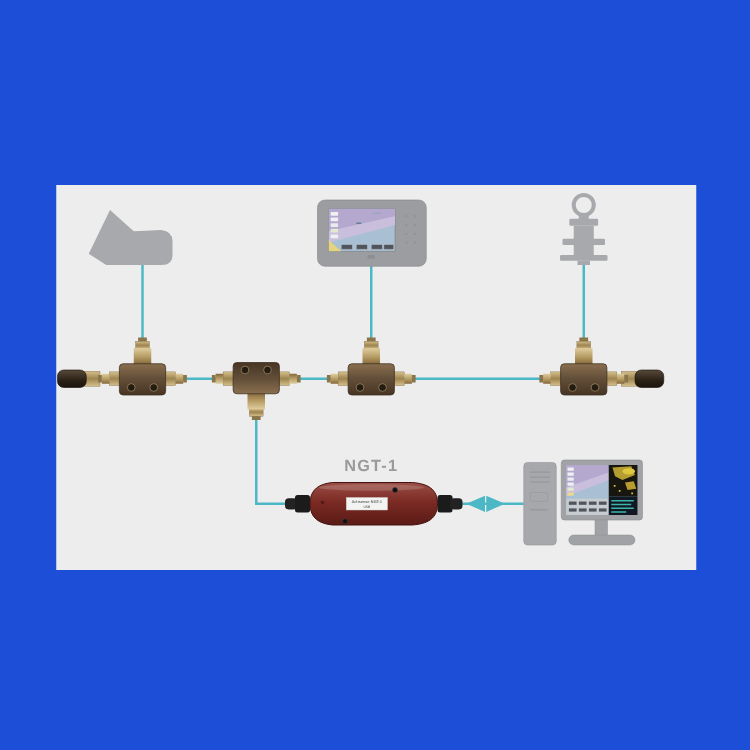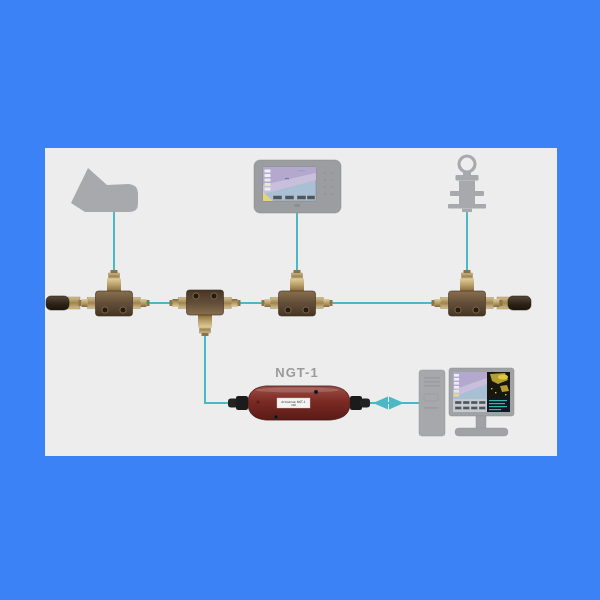--- a/index.html
+++ b/index.html
@@ -1,17 +1,17 @@
 <!DOCTYPE html>
 <html><head>
 <meta charset="utf-8">
 <style>
   html,body{margin:0;padding:0;background:#ffffff;width:600px;height:600px;overflow:hidden;
     font-family:"Liberation Sans", sans-serif;}
-  .stage{position:relative;width:600px;height:600px;background:#3b82f6;}
+  .stage{position:relative;width:600px;height:600px;background:#1d4ed8;}
   svg{display:block;}
   text{user-select:none;}
   .ngt-title{font-family:"Liberation Sans",sans-serif;font-weight:bold;font-size:13px;fill:#9a9a9a;letter-spacing:1px;}
   .tiny-label{font-family:"DejaVu Sans",sans-serif;fill:#3a3a3a;}
 </style>
 </head>
 <body>
 
 <div class="stage">
 <svg width="600" height="600" viewBox="0 0 600 600" xmlns="http://www.w3.org/2000/svg">

